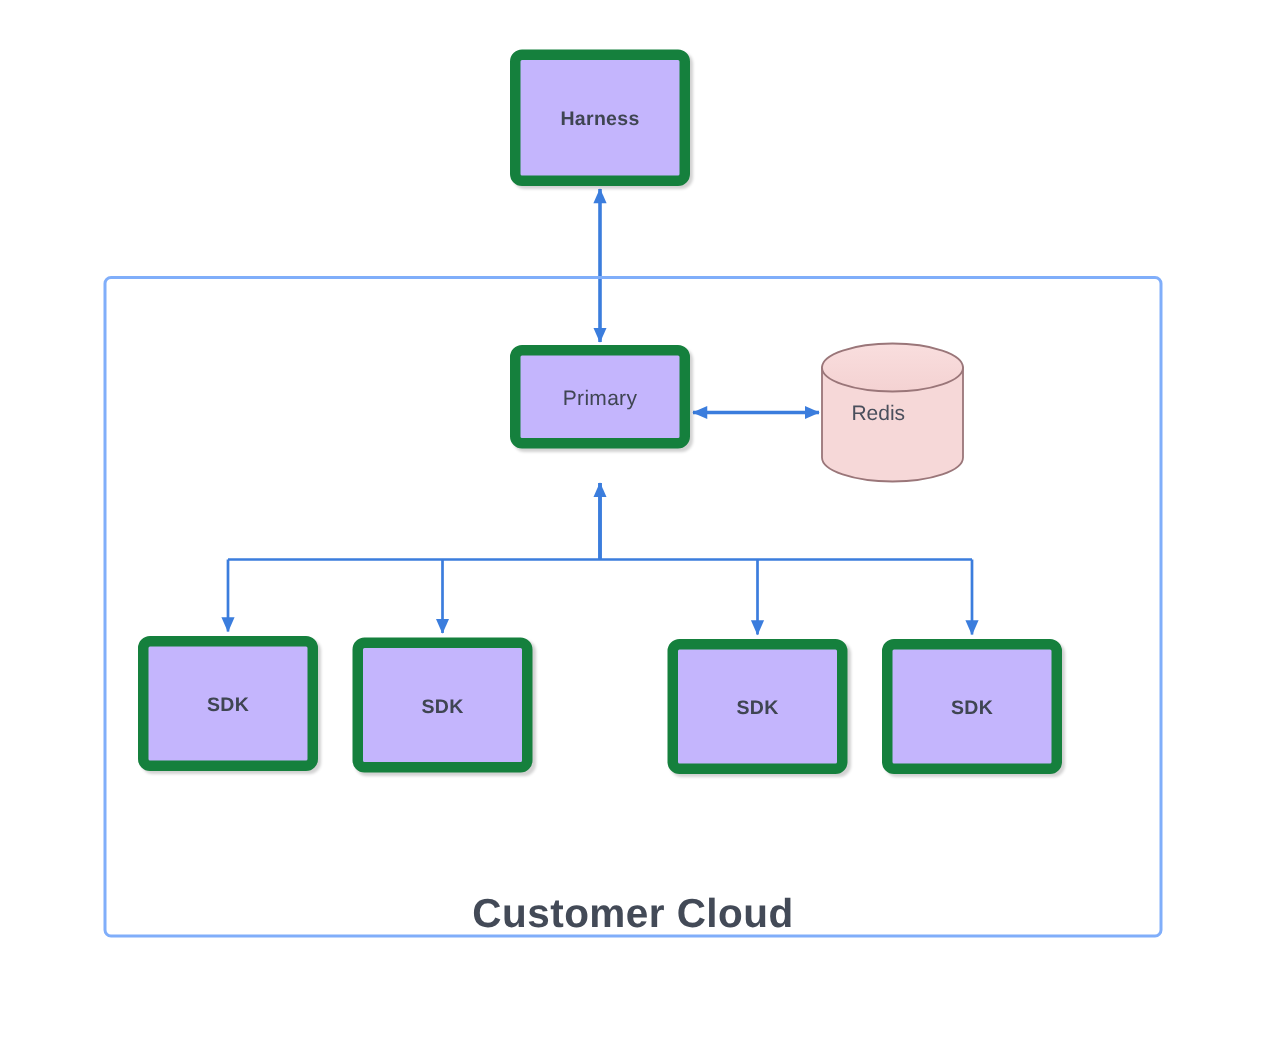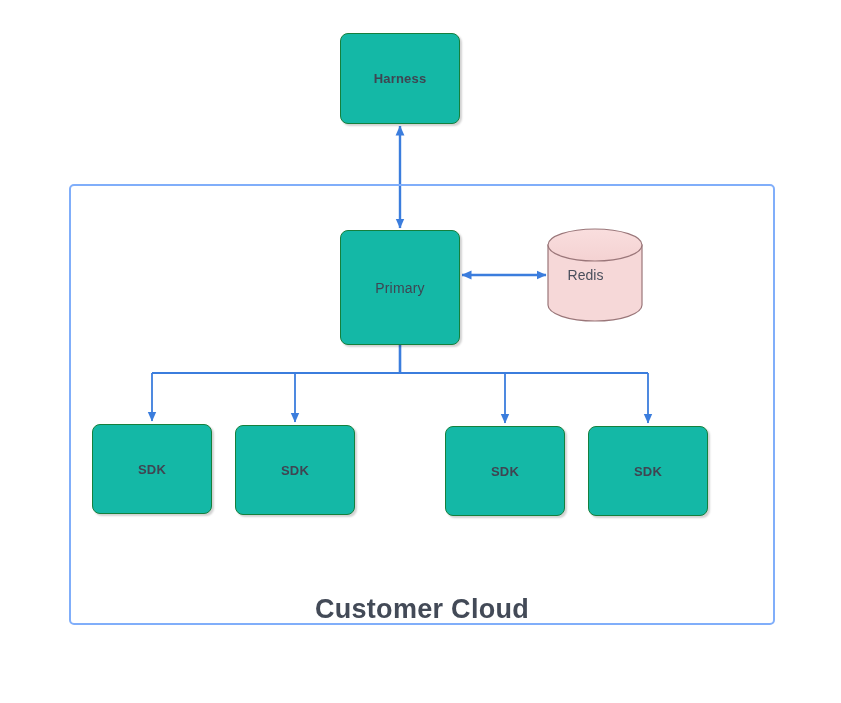--- a/index.html
+++ b/index.html
@@ -22,41 +22,41 @@
   }
   .node {
     position: absolute;
     box-sizing: border-box;
     display: flex;
     align-items: center;
     justify-content: center;
     text-align: center;
   }
   .box {
-    background: #14b8a6;
-    border: 1px solid #15803d;
+    background: #c4b5fd;
+    border: 7px solid #15803d;
     border-radius: 8px;
     color: #3c4250;
     box-shadow: 2px 2px 2px rgba(0,0,0,0.18);
   }
   .box-label {
     font-size: 13px;
     letter-spacing: 0.2px;
     color: #3f4552;
   }
   .bold { font-weight: bold; }
   .regular { font-weight: normal; font-size: 14px; }
 
   #harness-node {
     left: 340px; top: 33px;
     width: 120px; height: 91px;
   }
   #primary-node {
     left: 340px; top: 230px;
-    width: 120px; height: 115px;
+    width: 120px; height: 69px;
   }
   #sdk-node-0 { left: 92px;  top: 424px; width: 120px; height: 90px; }
   #sdk-node-1 { left: 235px; top: 425px; width: 120px; height: 90px; }
   #sdk-node-2 { left: 445px; top: 426px; width: 120px; height: 90px; }
   #sdk-node-3 { left: 588px; top: 426px; width: 120px; height: 90px; }
   #redis-label {
     position: absolute;
     left: 548px; top: 229px;
     width: 75px; height: 92px;
     display: flex;

